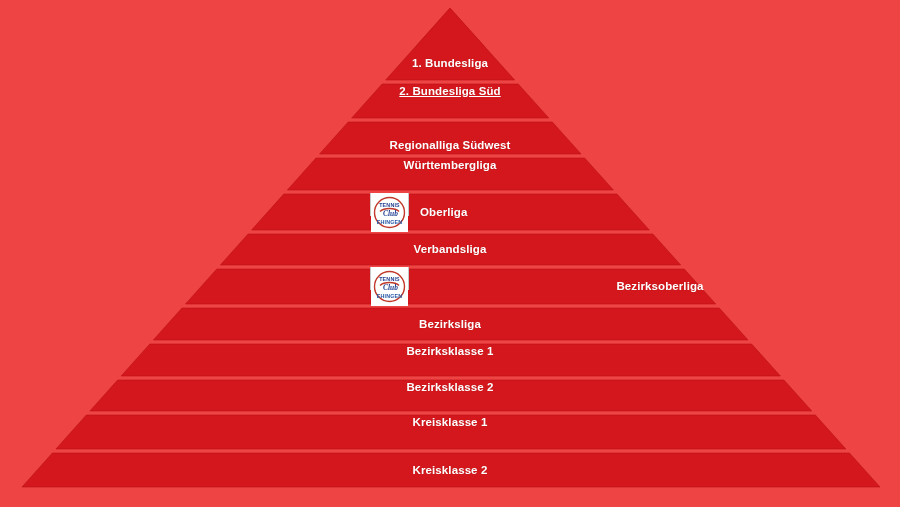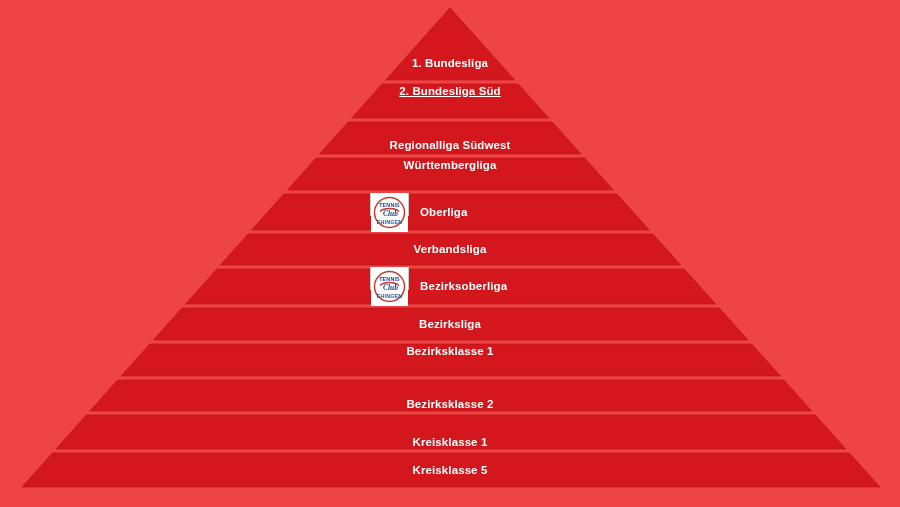--- a/index.html
+++ b/index.html
@@ -106,43 +106,43 @@
       <circle cx="18.5" cy="19.5" r="15" fill="#ffffff" stroke="#c0392b" stroke-width="1.4"></circle>
       <text x="18.5" y="13.6" text-anchor="middle" font-family="Liberation Sans, sans-serif" font-size="5.3" font-weight="bold" fill="#1f3d8f" letter-spacing="0.2">TENNIS</text>
       <path d="M9 18.5 C13 14.6, 24 14.6, 28 18.5" fill="none" stroke="#c0392b" stroke-width="1.5"></path>
       <text x="19.5" y="22.6" text-anchor="middle" font-family="Liberation Serif, serif" font-size="7.4" font-style="italic" font-weight="bold" fill="#1f3d8f">Club</text>
       <text x="18.5" y="31.2" text-anchor="middle" font-family="Liberation Sans, sans-serif" font-size="5.3" font-weight="bold" fill="#2255a4" letter-spacing="0.2">EHINGEN</text>
     </svg>
   </span>
       <div class="tier-label" style="top: 234px; height: 31px; display: flex; flex-direction: column; justify-content: center;">
         <span class="l1">Verbandsliga</span>
       </div>
-      <div class="tier-label with-logo" style="top: 269px; height: 35px; display: flex; flex-direction: column; justify-content: center;">
+      <div class="tier-label with-logo" style="top: 269px; height: 35px; display: flex; flex-direction: column; justify-content: center; text-align: center;">
         <span class="l1">Bezirksoberliga</span>
       </div>
       <span class="club-logo" style="left: 370px; top: 267px;">
     <svg width="37" height="39" viewBox="0 0 37 39" xmlns="http://www.w3.org/2000/svg">
       <rect x="0" y="0" width="37" height="39" fill="#ffffff"></rect>
       <circle cx="18.5" cy="19.5" r="15" fill="#ffffff" stroke="#c0392b" stroke-width="1.4"></circle>
       <text x="18.5" y="13.6" text-anchor="middle" font-family="Liberation Sans, sans-serif" font-size="5.3" font-weight="bold" fill="#1f3d8f" letter-spacing="0.2">TENNIS</text>
       <path d="M9 18.5 C13 14.6, 24 14.6, 28 18.5" fill="none" stroke="#c0392b" stroke-width="1.5"></path>
       <text x="19.5" y="22.6" text-anchor="middle" font-family="Liberation Serif, serif" font-size="7.4" font-style="italic" font-weight="bold" fill="#1f3d8f">Club</text>
       <text x="18.5" y="31.2" text-anchor="middle" font-family="Liberation Sans, sans-serif" font-size="5.3" font-weight="bold" fill="#2255a4" letter-spacing="0.2">EHINGEN</text>
     </svg>
   </span>
       <div class="tier-label" style="top: 308px; height: 32px; display: flex; flex-direction: column; justify-content: center;">
         <span class="l1">Bezirksliga</span>
       </div>
       <div class="tier-label" style="top: 344px; height: 32px; display: flex; flex-direction: column; justify-content: flex-start;">
         <span class="l1">Bezirksklasse 1</span>
       </div>
-      <div class="tier-label" style="top: 380px; height: 31px; display: flex; flex-direction: column; justify-content: flex-end;">
+      <div class="tier-label" style="top: 380px; height: 31px; display: flex; flex-direction: column; justify-content: flex-start;">
         <span class="l1">Bezirksklasse 2</span>
       </div>
-      <div class="tier-label" style="top: 415px; height: 34px; display: flex; flex-direction: column; justify-content: flex-end;">
+      <div class="tier-label" style="top: 415px; height: 34px; display: flex; flex-direction: column; justify-content: flex-start;">
         <span class="l1">Kreisklasse 1</span>
       </div>
       <div class="tier-label" style="top: 453px; height: 34px; display: flex; flex-direction: column; justify-content: center;">
-        <span class="l1">Kreisklasse 5</span>
+        <span class="l1">Kreisklasse 2</span>
       </div>
     </div>
 
 </div>
 
 </body></html>

